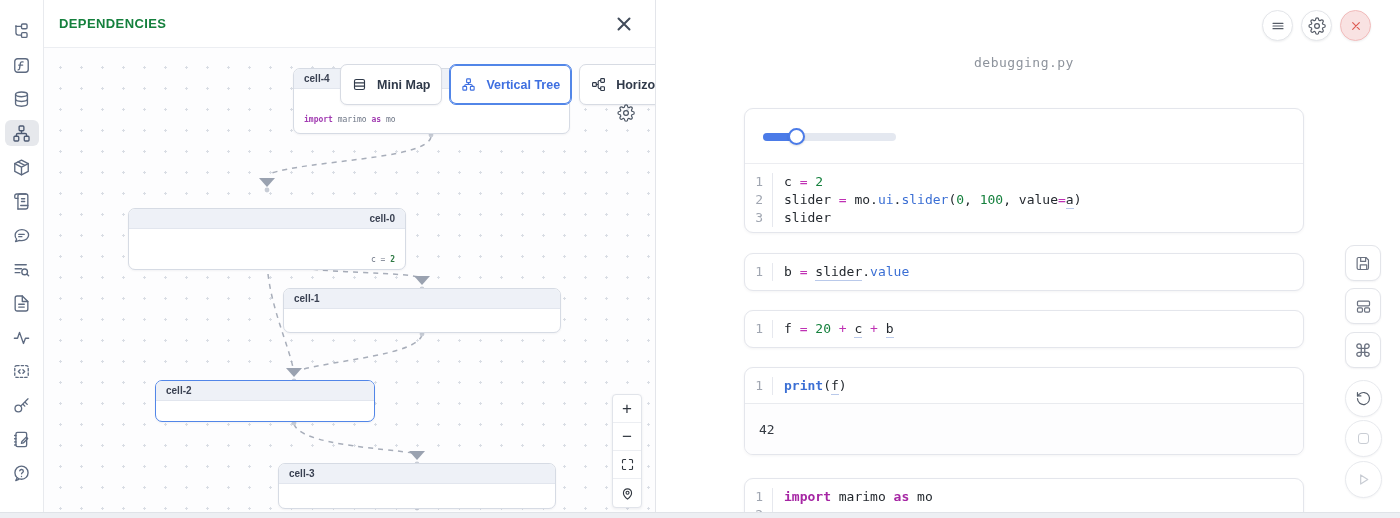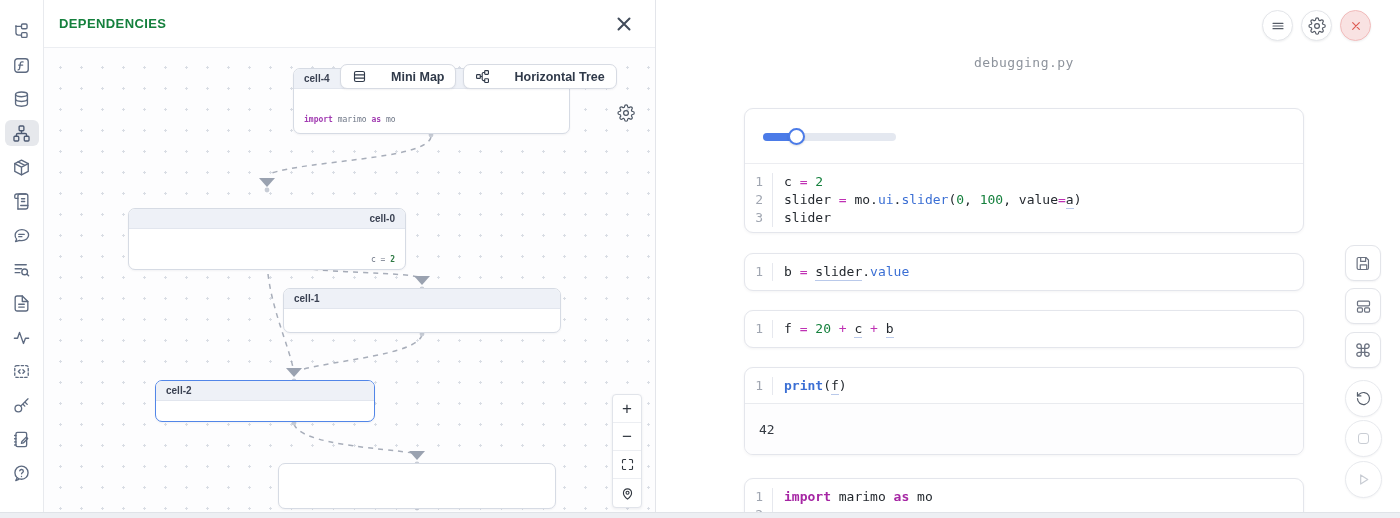--- a/index.html
+++ b/index.html
@@ -44,22 +44,22 @@
   .node-cell4 { left:249px; top:20px;  width:277px; height:66px; }
   .node-cell4 .gline { margin-bottom:11px; }
   .node-cell0 { left:84px;  top:160px; width:278px; height:62px;text-align:right; }
   .node-cell1 { left:239px; top:240px; width:278px; height:45px; }
   .node-cell2 { left:111px; top:332px; width:220px; height:42px; }
   .node-cell3 { left:234px; top:415px; width:278px; height:46px; }
   .gnode .tk-p { color:#6e7686; } .gnode .tk-n { color:#2f7a44; font-weight:bold; }
   .gnode .tk-k { color:#a23cb2; font-weight:bold; }
 
   .graph-toolbar { position:absolute; left:296px; top:16px; display:flex; gap:7px; z-index:3; }
-  .gt-btn { display:flex; align-items:center; gap:24px; background:#fff; border:1px solid #d7dbe3;
-    border-radius:7px; padding:4px 11px; font-size:12.5px; font-weight:600; color:#303a4a;
+  .gt-btn { display:flex; align-items:center; gap:10px; background:#fff; border:1px solid #d7dbe3;
+    border-radius:7px; padding:12px 11px; font-size:12.5px; font-weight:600; color:#303a4a;
     box-shadow:0 1px 2px rgba(30,40,60,.06); cursor:pointer; white-space:nowrap; }
   .gt-btn svg { width:15px; height:15px; stroke:currentColor; fill:none; stroke-width:1.8;
     stroke-linecap:round; stroke-linejoin:round; }
   .gt-btn.active { border-color:#5286e8; color:#3e6fe0; box-shadow:0 0 0 1px #5286e8 inset; }
 
   .graph-gear { position:absolute; left:570px; top:53px; width:24px; height:24px; z-index:3;
     display:flex; align-items:center; justify-content:center; color:#4b5563; cursor:pointer; }
   .graph-gear svg, .circle-btn svg.gear { width:18px; height:18px; stroke:currentColor; fill:none;
     stroke-width:1.6; stroke-linecap:round; stroke-linejoin:round; }
 
@@ -295,32 +295,42 @@
           
         </div>
       </div>
       <div class="gnode node-cell2 active">
         <div class="gnode-header">cell-2</div>
         <div class="gnode-body">
           
         </div>
       </div>
       <div class="gnode node-cell3">
+        <div class="gnode-header">cell-3</div>
         <div class="gnode-body">
           
         </div>
       </div>
 
       <div class="graph-toolbar">
         <div class="gt-btn">
           <svg viewBox="0 0 24 24">
               <rect x="4" y="4" width="16" height="16" rx="2.5"></rect>
               <path d="M4 9.3h16M4 14.6h16"></path>
             </svg>
           <span>Mini Map</span>
+        </div>
+        <div class="gt-btn active">
+          <svg viewBox="0 0 24 24">
+              <rect x="9" y="3" width="6" height="6" rx="1.2"></rect>
+              <rect x="3" y="15" width="6" height="6" rx="1.2"></rect>
+              <rect x="15" y="15" width="6" height="6" rx="1.2"></rect>
+              <path d="M12 9v3M6 15v-1a2 2 0 0 1 2-2h8a2 2 0 0 1 2 2v1"></path>
+            </svg>
+          <span>Vertical Tree</span>
         </div>
         <div class="gt-btn">
           <svg viewBox="0 0 24 24">
               <rect x="2.5" y="9" width="6" height="6" rx="1.2"></rect>
               <rect x="15.5" y="2.5" width="6" height="6" rx="1.2"></rect>
               <rect x="15.5" y="15.5" width="6" height="6" rx="1.2"></rect>
               <path d="M8.5 12h3M15.5 5.5h-2a2 2 0 0 0-2 2v9a2 2 0 0 0 2 2h2"></path>
             </svg>
           <span>Horizontal Tree</span>
         </div>

